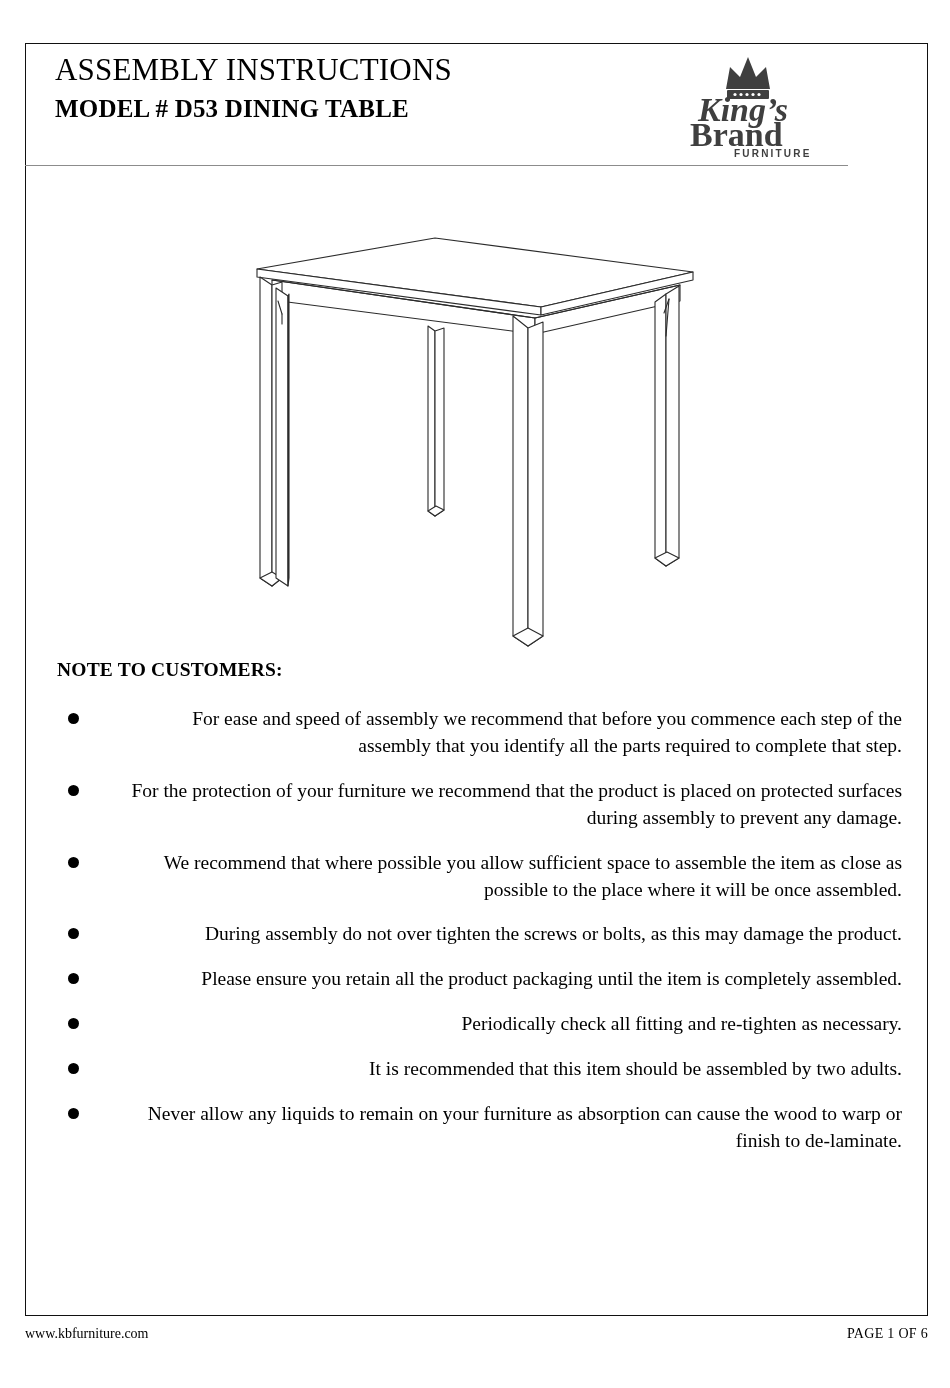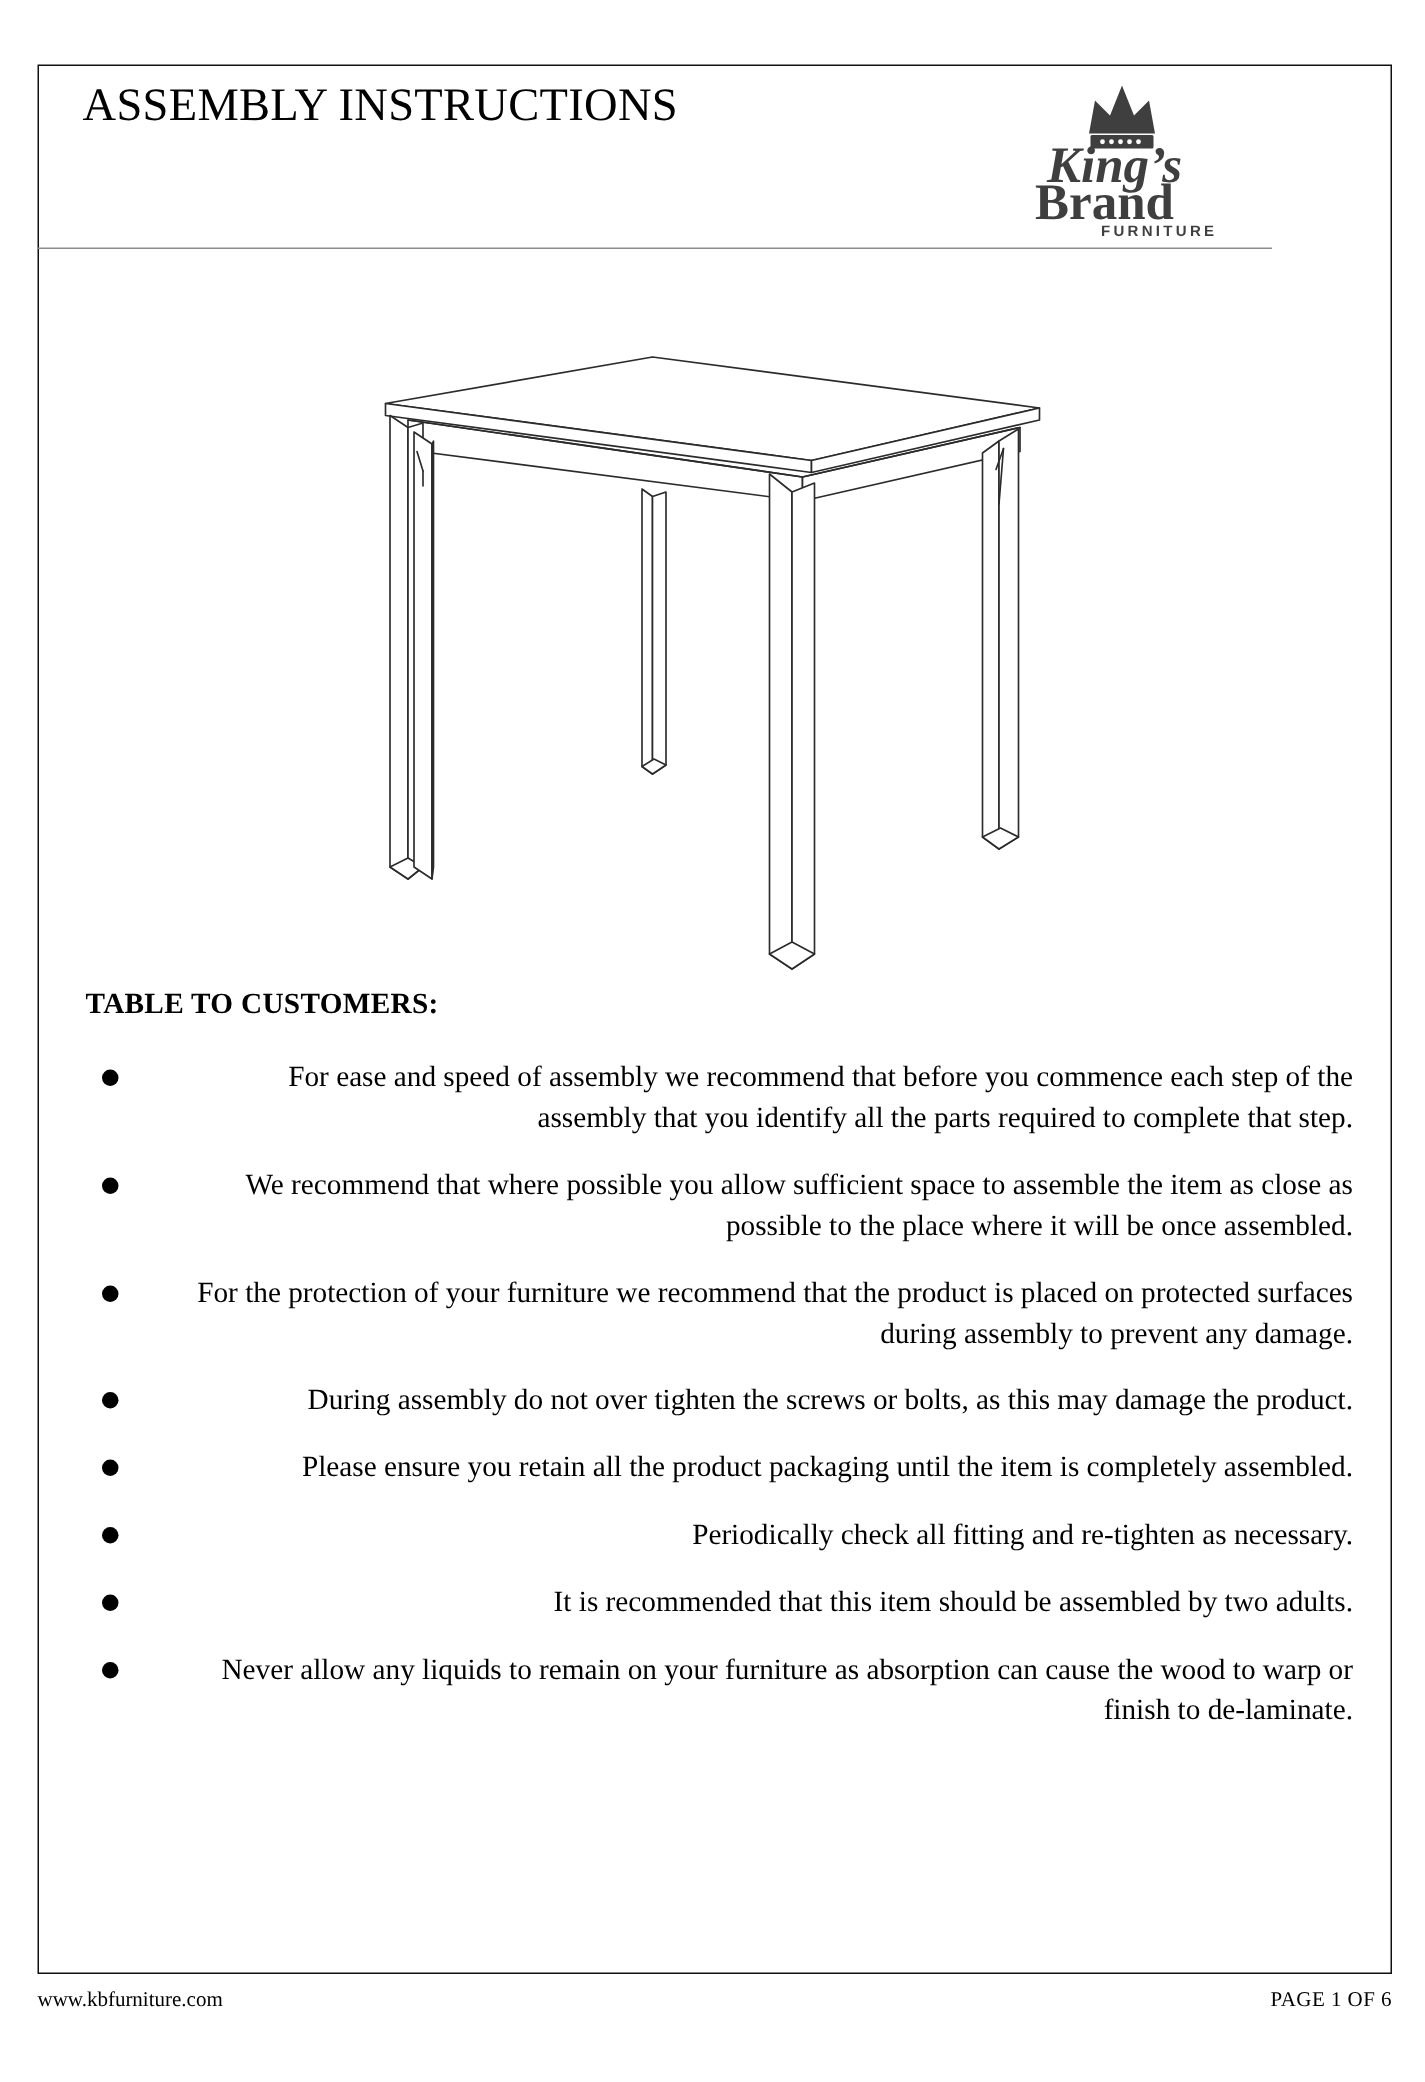--- a/index.html
+++ b/index.html
@@ -133,20 +133,21 @@
   .footer-right { letter-spacing: 0.3px; }
 </style>
 </head>
 <body>
 
 <div class="page-frame"></div>
 
 <div class="header">
   <div class="header-titles">
     <div class="title-main">ASSEMBLY INSTRUCTIONS</div>
+    <div class="title-sub">MODEL # D53 DINING TABLE</div>
   </div>
 
   <div class="logo-box">
     <svg class="logo-svg" viewBox="0 0 152 112" xmlns="http://www.w3.org/2000/svg">
 
       <g fill="#3f3f3f">
         <path d="M46 40 L50 18 L60 28 L68 8 L76 28 L86 18 L90 40 Z"></path>
         <rect x="47" y="41" width="42" height="9" rx="1"></rect>
       </g>
       <g fill="#ffffff">
@@ -202,40 +203,40 @@
       <path d="M46 95 L50 108" fill="none"></path>
       <path d="M437 93 L432 107" fill="none"></path>
       <path d="M437 93 L434 130" fill="none"></path>
       <path d="M50 108 L50 118" fill="none"></path>
 
       <path d="M40 74 L303 112 L448 79" fill="none"></path>
     </g>
   </svg>
 </div>
 
-<div class="notes-heading">TABLE TO CUSTOMERS:</div>
+<div class="notes-heading">NOTE TO CUSTOMERS:</div>
 
 <div class="bullet-list">
   <div class="bullet-item">
     <span class="bullet-marker">
         <span class="bullet-dot"></span>
       </span>
     <span class="bullet-text">For ease and speed of assembly we recommend that before you commence each step of the assembly that you identify all the parts required to complete that step.</span>
   </div>
   <div class="bullet-item">
     <span class="bullet-marker">
         <span class="bullet-dot"></span>
       </span>
+    <span class="bullet-text">For the protection of your furniture we recommend that the product is placed on protected surfaces during assembly to prevent any damage.</span>
+  </div>
+  <div class="bullet-item">
+    <span class="bullet-marker">
+        <span class="bullet-dot"></span>
+      </span>
     <span class="bullet-text">We recommend that where possible you allow sufficient space to assemble the item as close as possible to the place where it will be once assembled.</span>
-  </div>
-  <div class="bullet-item">
-    <span class="bullet-marker">
-        <span class="bullet-dot"></span>
-      </span>
-    <span class="bullet-text">For the protection of your furniture we recommend that the product is placed on protected surfaces during assembly to prevent any damage.</span>
   </div>
   <div class="bullet-item">
     <span class="bullet-marker">
         <span class="bullet-dot"></span>
       </span>
     <span class="bullet-text">During assembly do not over tighten the screws or bolts, as this may damage the product.</span>
   </div>
   <div class="bullet-item">
     <span class="bullet-marker">
         <span class="bullet-dot"></span>

